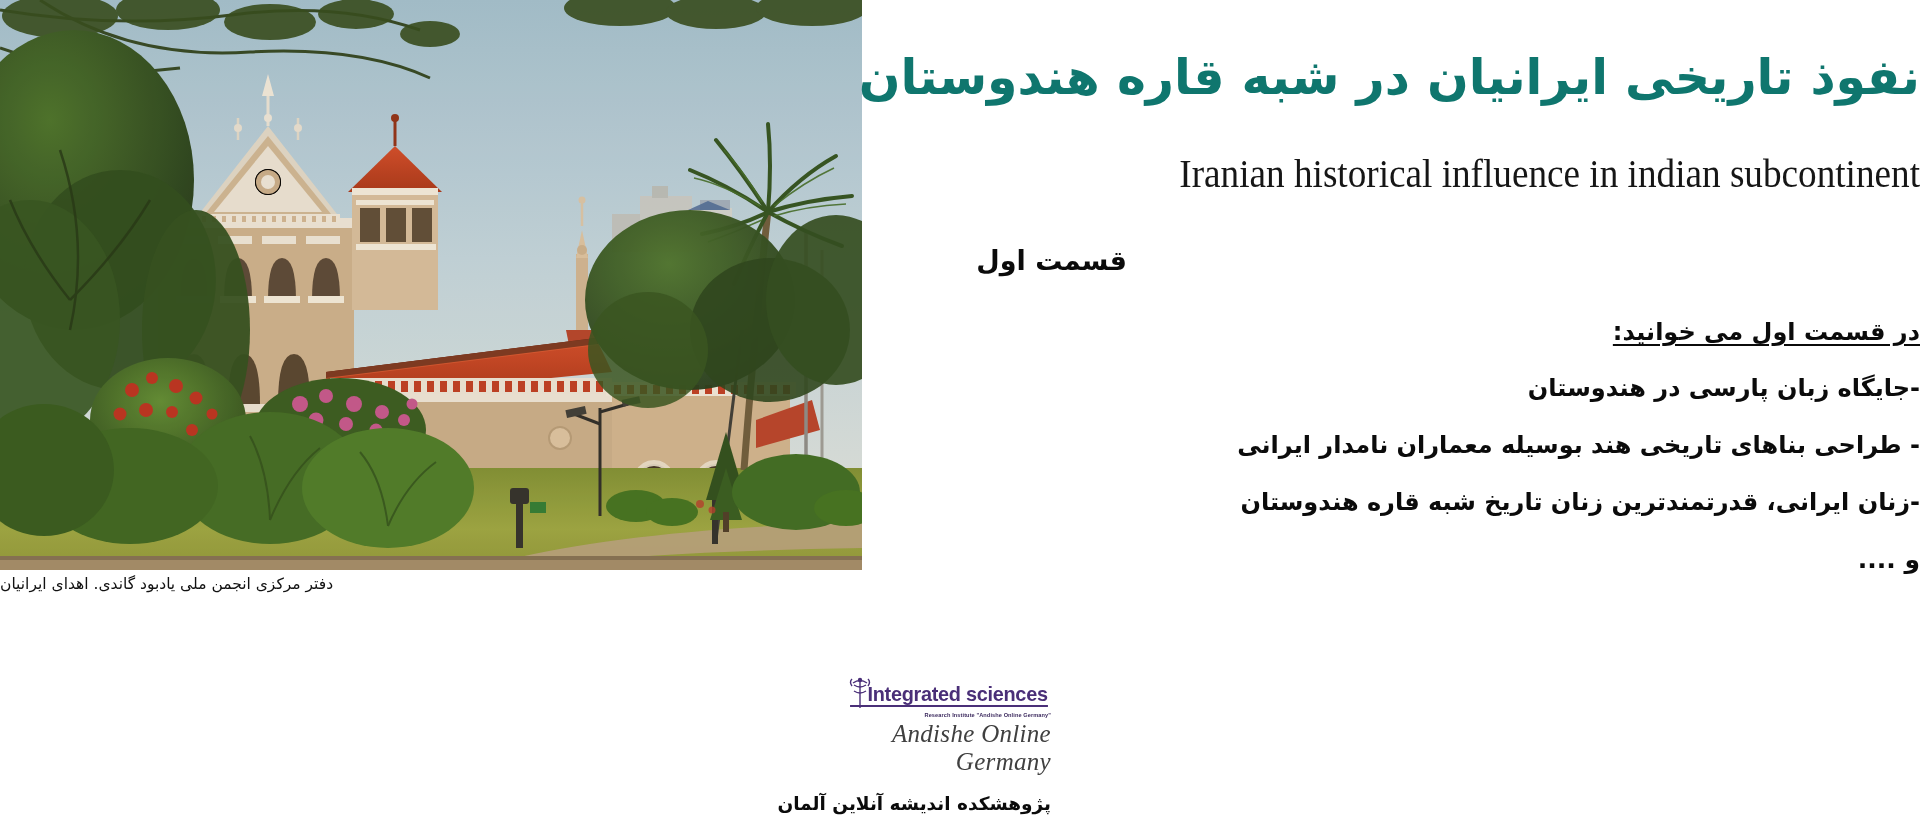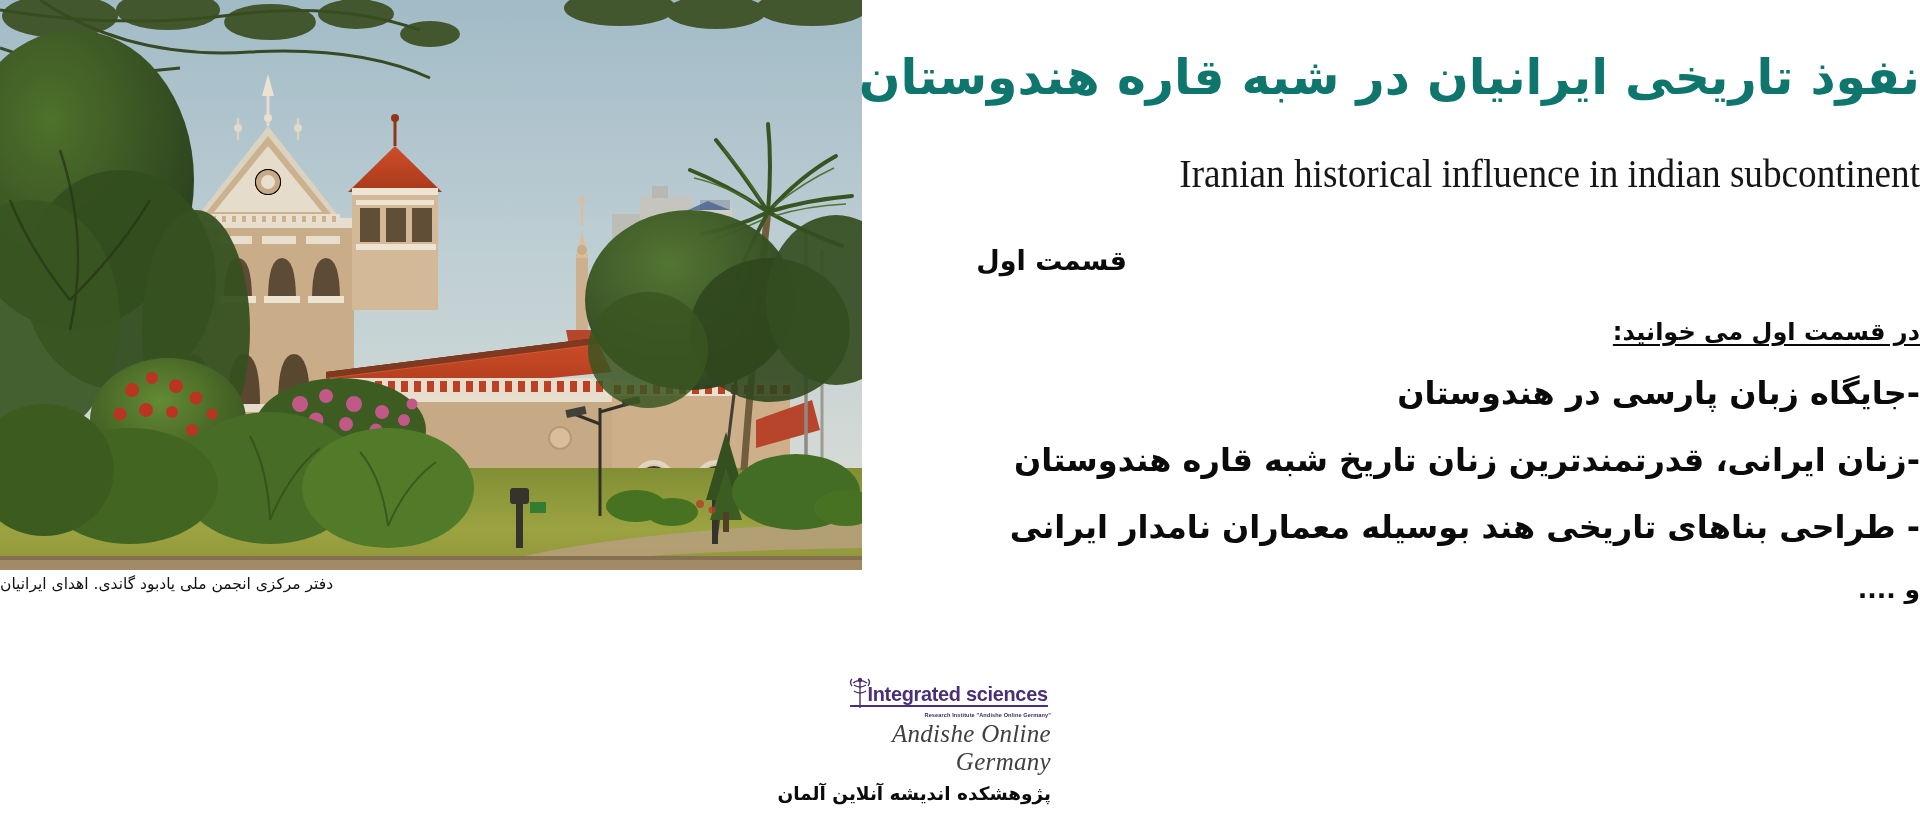--- a/index.html
+++ b/index.html
@@ -71,21 +71,21 @@
   .toc-head{
     font-family:"DejaVu Sans", sans-serif;
     font-weight:bold;font-size:24px;
     text-decoration:underline;
     text-underline-offset:4px;
     margin:0 0 28px 0;
     white-space:nowrap;
   }
   .toc-item{
     font-family:"DejaVu Sans", sans-serif;
-    font-weight:bold;font-size:32px;
+    font-weight:bold;font-size:24px;
     margin:0 0 29px 0;
     white-space:nowrap;
   }
   .toc-item.last{font-size:25px;margin-bottom:0;}
 
   
   .logo{
     position:absolute;left:829px;top:684px;width:222px;
     text-align:right;
   }
@@ -122,21 +122,21 @@
     color:#404040;
     margin-top:2px;
     letter-spacing:0.3px;
   }
   .logo-fa{
     font-family:"DejaVu Sans", sans-serif;
     font-weight:bold;
     font-size:18.5px;
     color:#0b0b0b;
     direction:rtl;
-    margin-top:7px;
+    margin-top:17px;
     white-space:nowrap;
   }
 </style>
 </head>
 <body>
 
 <div class="page">
 
   <div class="photo-wrap">
     <svg viewBox="0 0 862 570" preserveAspectRatio="none">
@@ -514,22 +514,22 @@
 
   <div class="right">
 
     <div class="title-fa">نفوذ تاریخی ایرانیان در شبه قاره هندوستان</div>
     <div class="title-en">Iranian historical influence in indian subcontinent</div>
     <div class="part-label">قسمت اول</div>
 
     <div class="toc">
       <div class="toc-head">در قسمت اول می خوانید:</div>
       <div class="toc-item">-جایگاه زبان پارسی در  هندوستان</div>
+      <div class="toc-item">- طراحی بناهای تاریخی هند بوسیله معماران نامدار ایرانی</div>
       <div class="toc-item">-زنان ایرانی، قدرتمندترین زنان تاریخ شبه قاره هندوستان</div>
-      <div class="toc-item">- طراحی بناهای تاریخی هند بوسیله معماران نامدار ایرانی</div>
       <div class="toc-item last">و ....</div>
     </div>
   </div>
 
   <div class="logo">
     <div class="logo-mark">
       <svg class="logo-caduceus" viewBox="0 0 26 34">
         <g stroke="#4a2f78" fill="none" stroke-width="1.4">
           <path d="M13 6 L13 32"></path>
           <path d="M7 9 Q13 13 19 9"></path>

